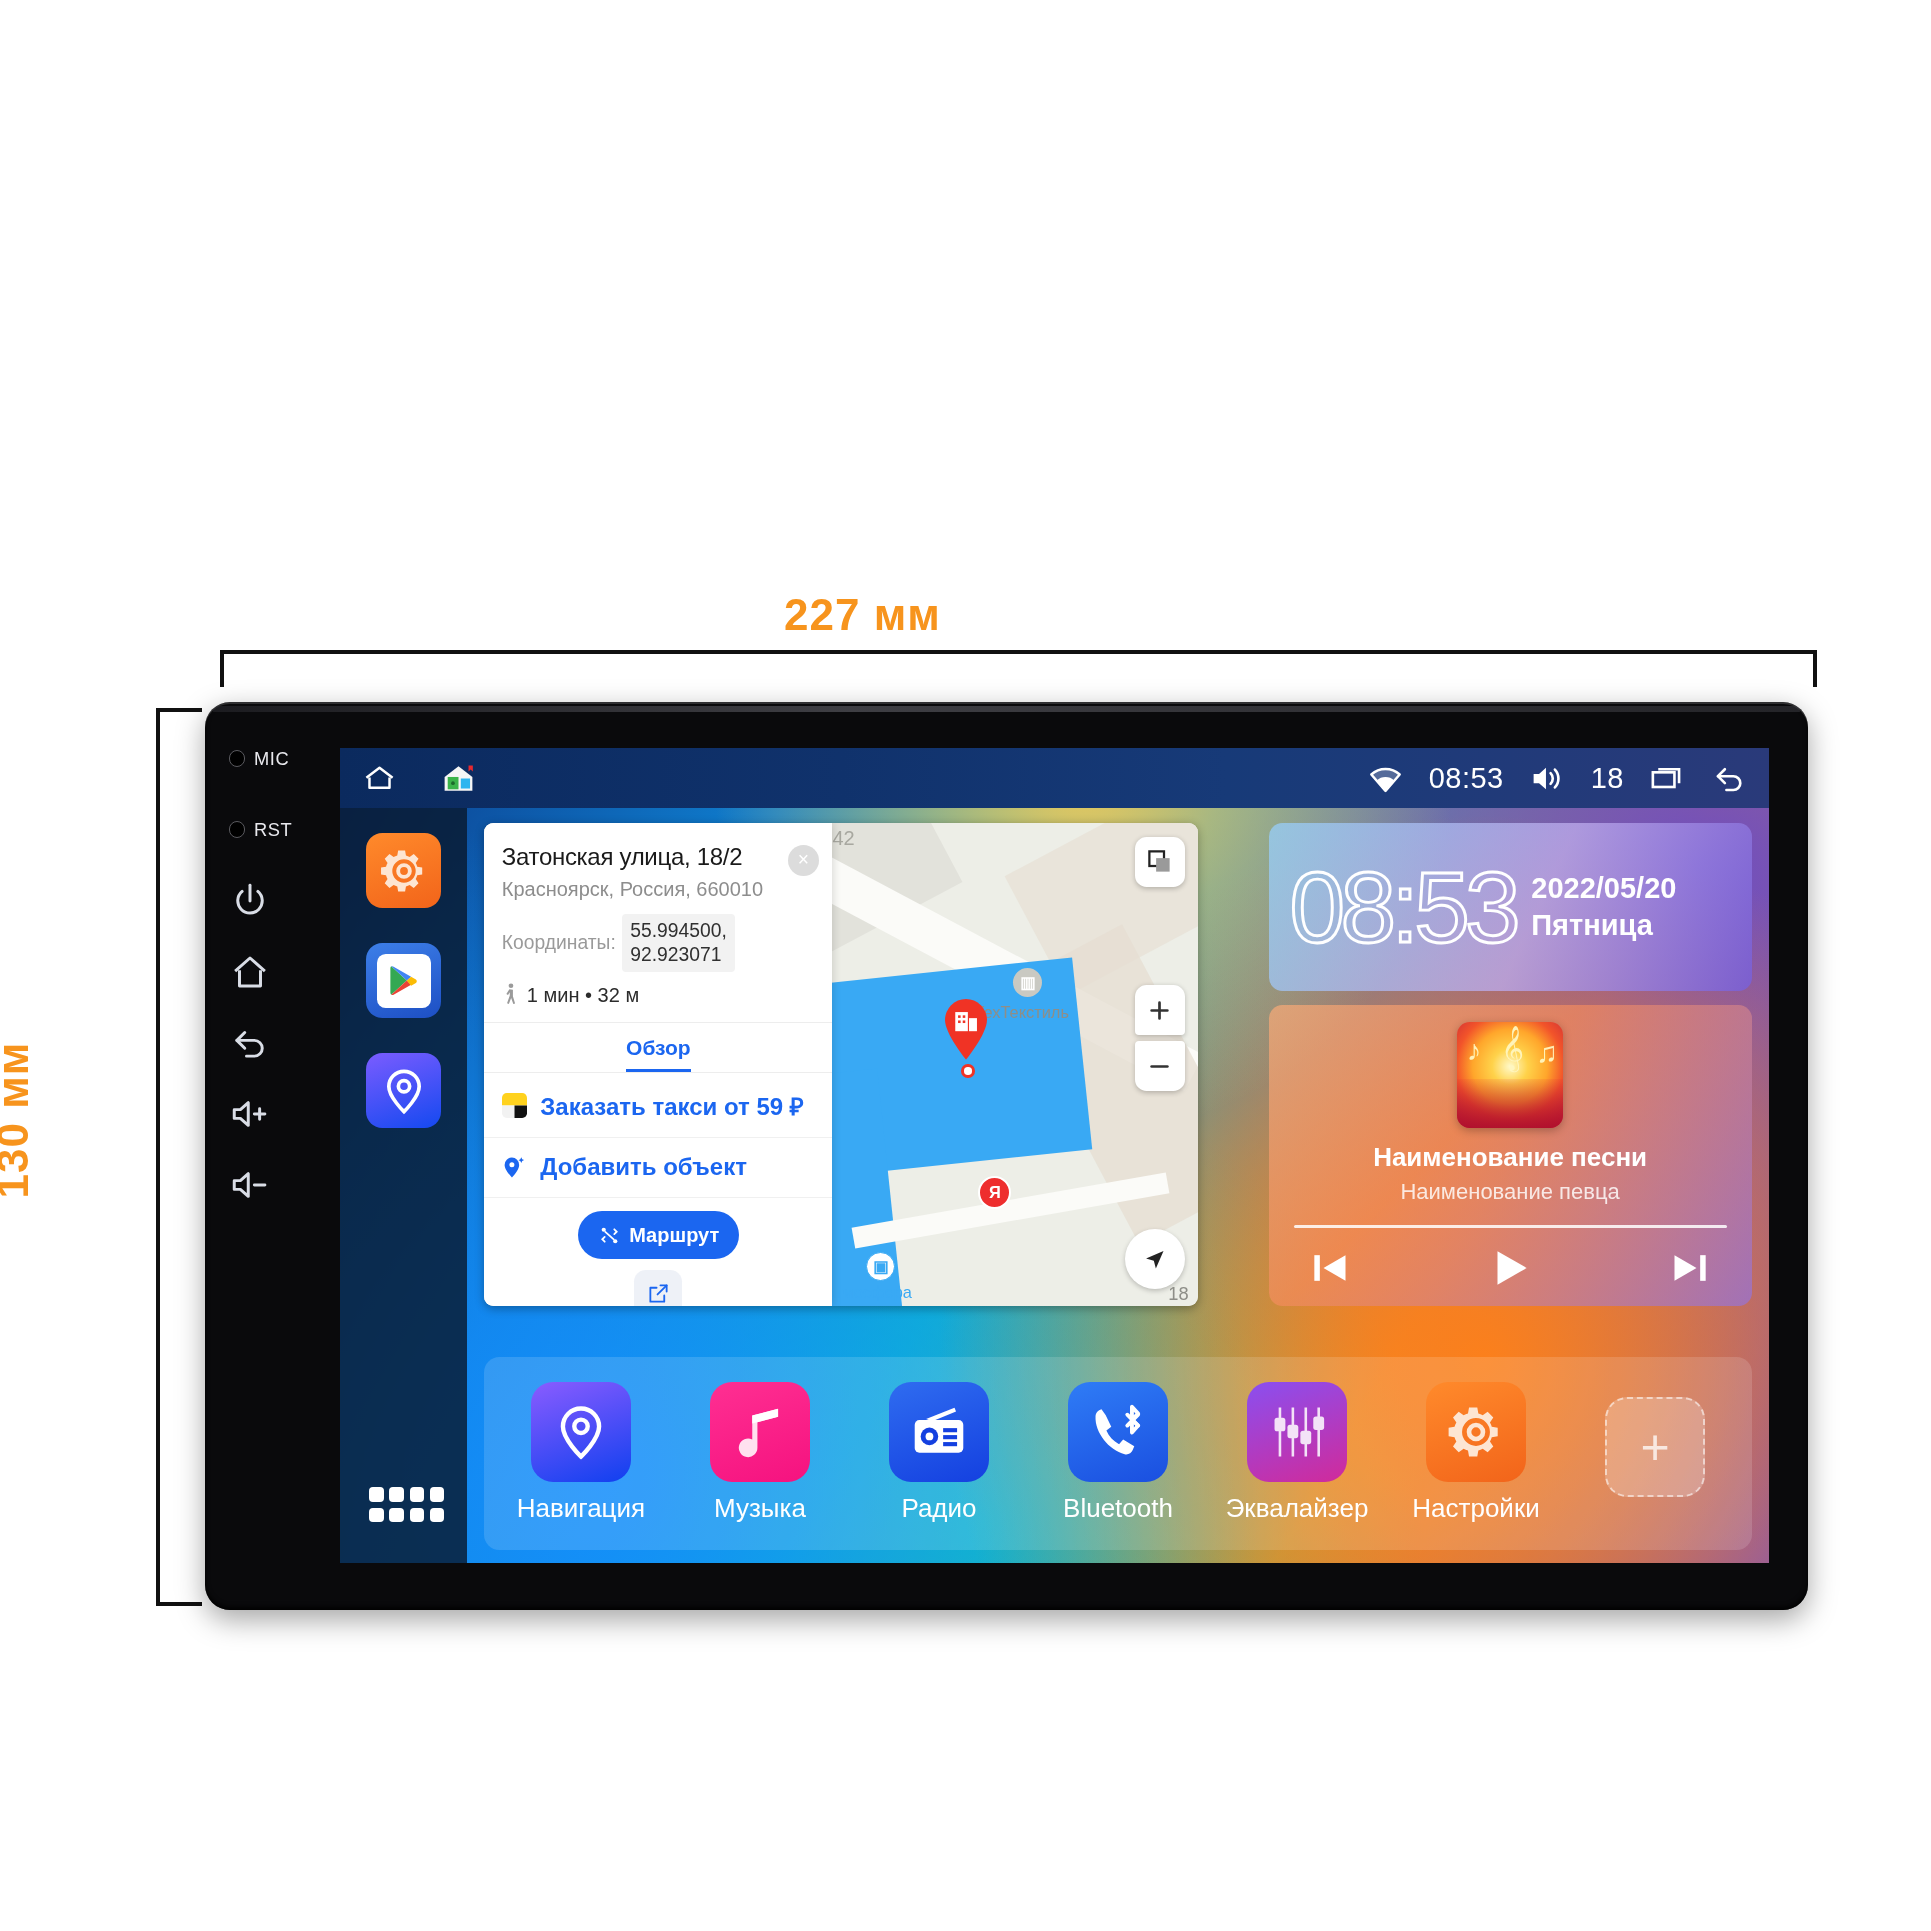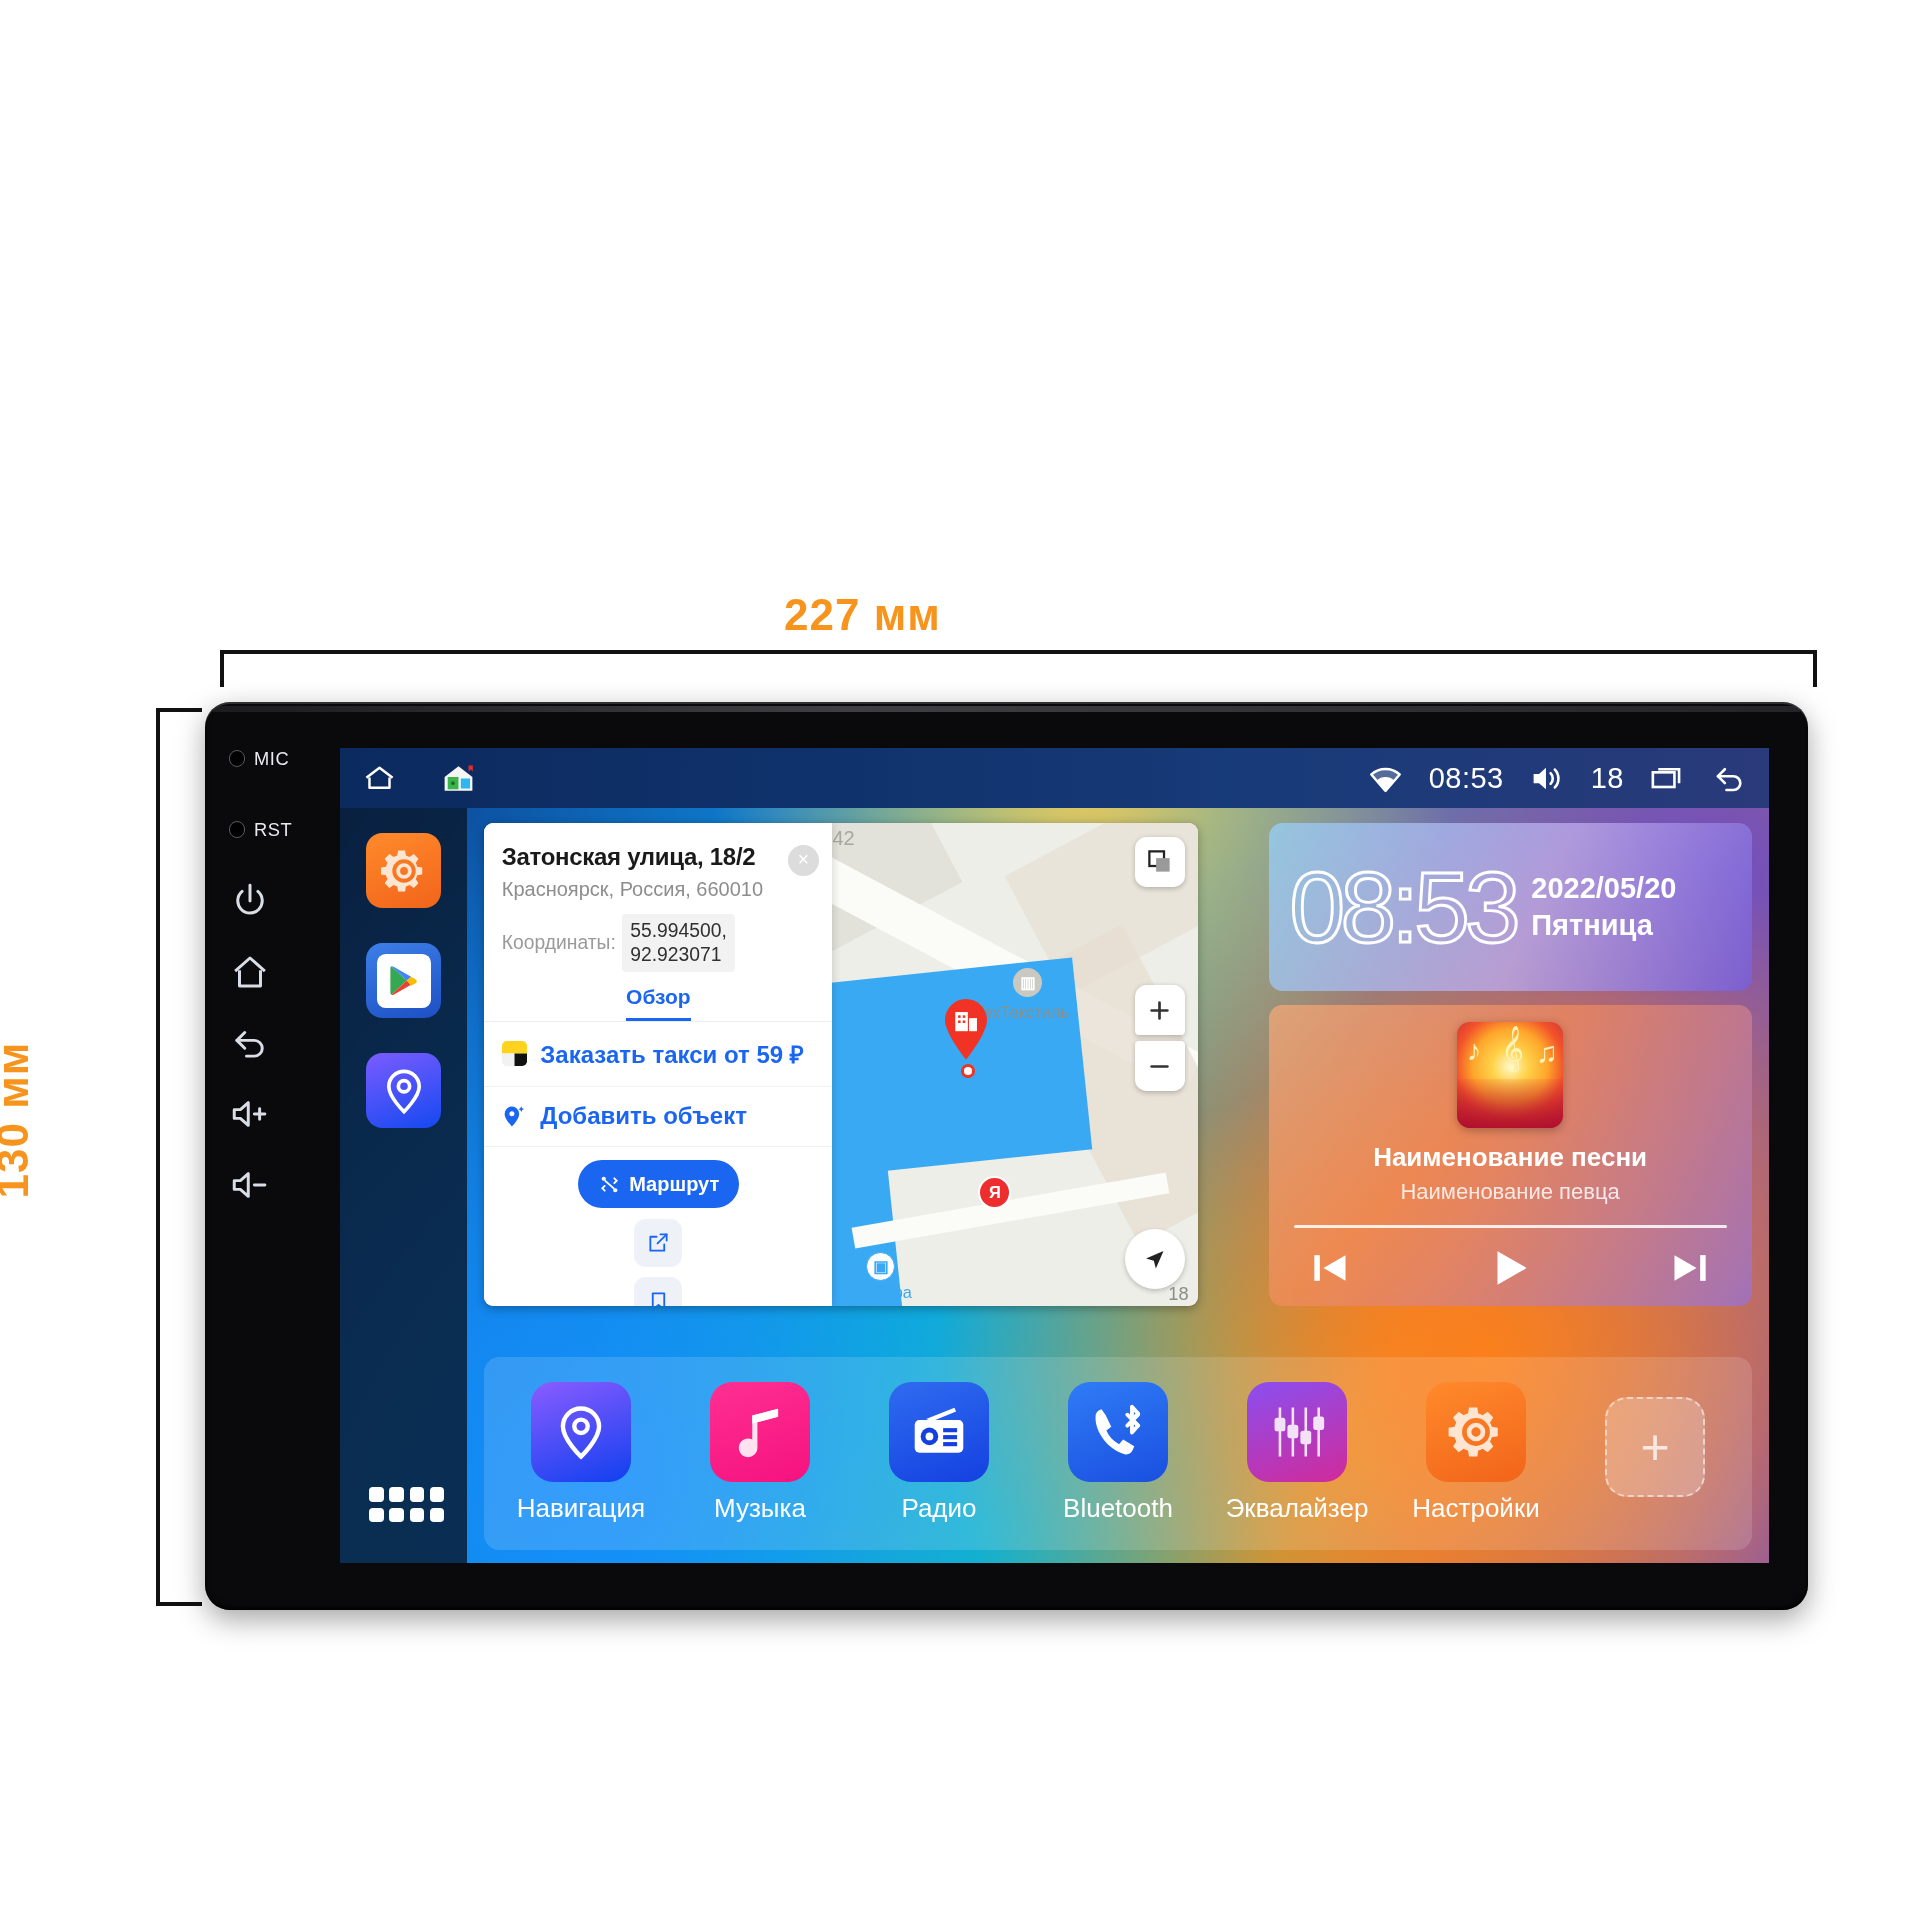--- a/index.html
+++ b/index.html
@@ -145,21 +145,21 @@
   .mlabel{ position:absolute; color:#8e8e88; font-size:16.4px; white-space:nowrap; }
 
   #map-card {
     position:absolute; left:0; top:0; width: 348px; height: 100%;
     background:#fff; z-index: 5;
     display:flex; flex-direction:column;
     box-shadow: 1.9px 0 7.7px rgba(0,0,0,.12);
   }
   #card-grabber { width:46px; height:4.8px; border-radius:2.9px; background:#d6d6d6; margin: 9.7px auto 0; }
   #card-head { padding: 9.7px 17.4px 0; position:relative; }
-  #card-title { font-size: 24px; color:#1a1a1a; font-weight: bold; letter-spacing:-0.3px; }
+  #card-title { font-size: 24px; color:#1a1a1a; font-weight: normal; letter-spacing:-0.3px; }
   #card-sub { font-size: 20px; color:#8d8d8d; margin-top: 6.8px; }
   #card-close {
     position:absolute; right: 13.5px; top: 11.6px;
     width: 31px; height: 31px; border-radius:50%;
     background:#dcdcdc; color:#fff; font-size:19.3px;
     display:flex; align-items:center; justify-content:center;
   }
   #coord-row { display:flex; align-items:center; gap:5.8px; padding: 13.5px 17.4px 0; }
   #coord-label { font-size:19.3px; color:#9a9a9a; white-space:nowrap; }
   #coord-val {
@@ -480,20 +480,29 @@
             <div id="card-head">
               <div id="card-title">Затонская улица, 18/2</div>
               <div id="card-sub">Красноярск, Россия, 660010</div>
               <div id="card-close">×</div>
             </div>
             <div id="coord-row">
               <span id="coord-label">Координаты:</span>
               <span id="coord-val">55.994500,
 92.923071</span>
             </div>
+            <div id="walk-row">
+              <span class="wico">
+                <svg viewBox="0 0 12 18" fill="#9a9a9a">
+                  <circle cx="6.6" cy="2" r="1.7"></circle>
+                  <path d="M5.4 4.6 3.2 8.1l1.2.7 1.3-2v2.4l-2 5.6 1.3.5 1.7-4.4 1.6 4.5 1.3-.4-1.6-5.3V4.9z"></path>
+                </svg>
+              </span>
+              <span id="walk-text">1 мин • 32 м</span>
+            </div>
             <div id="tab-row">
               <span id="tab-overview">Обзор</span>
             </div>
             <div class="act-row">
               <span id="taxi-ico">
                 <svg viewBox="0 0 24 24">
                   <rect x="0" y="0" width="24" height="12" fill="#ffd21e"></rect>
                   <rect x="0" y="12" width="12" height="12" fill="#f2f2f2"></rect>
                   <rect x="12" y="12" width="12" height="12" fill="#111"></rect>
                 </svg>

